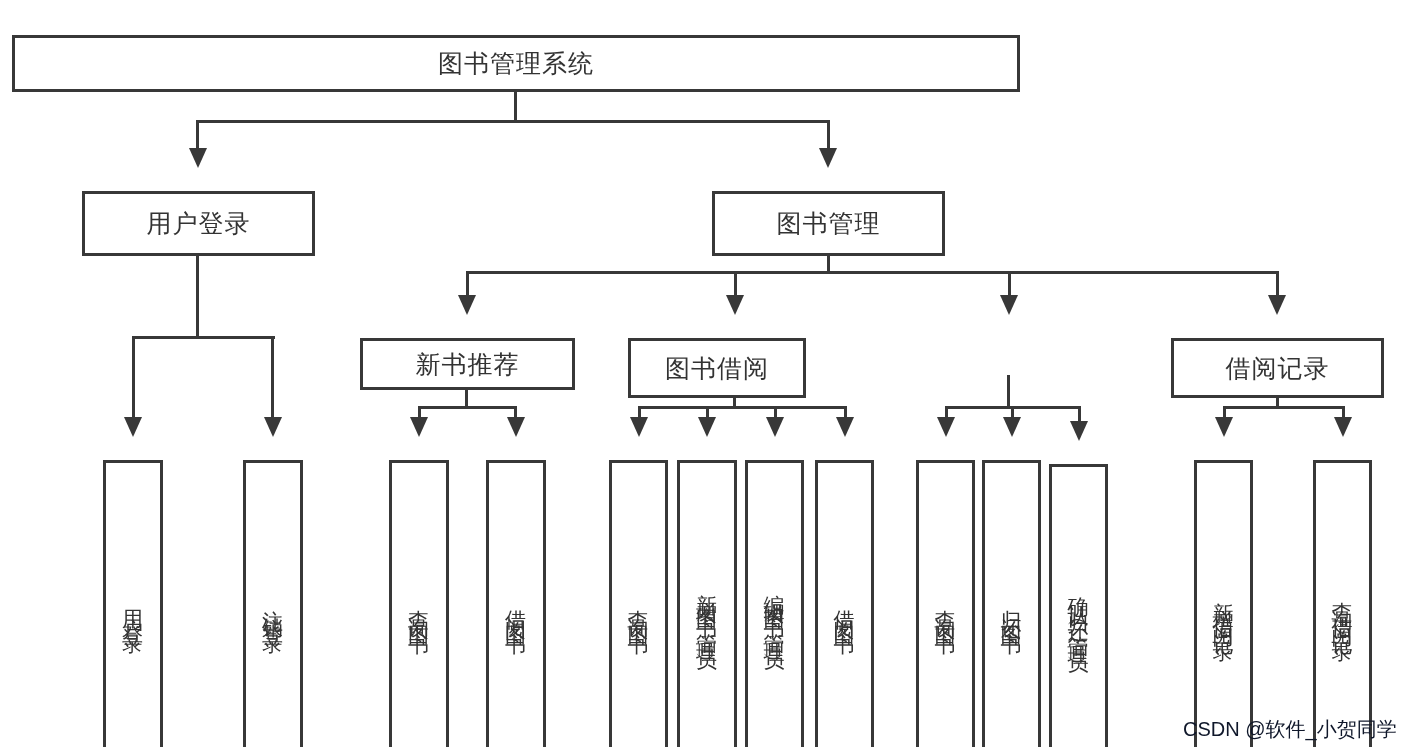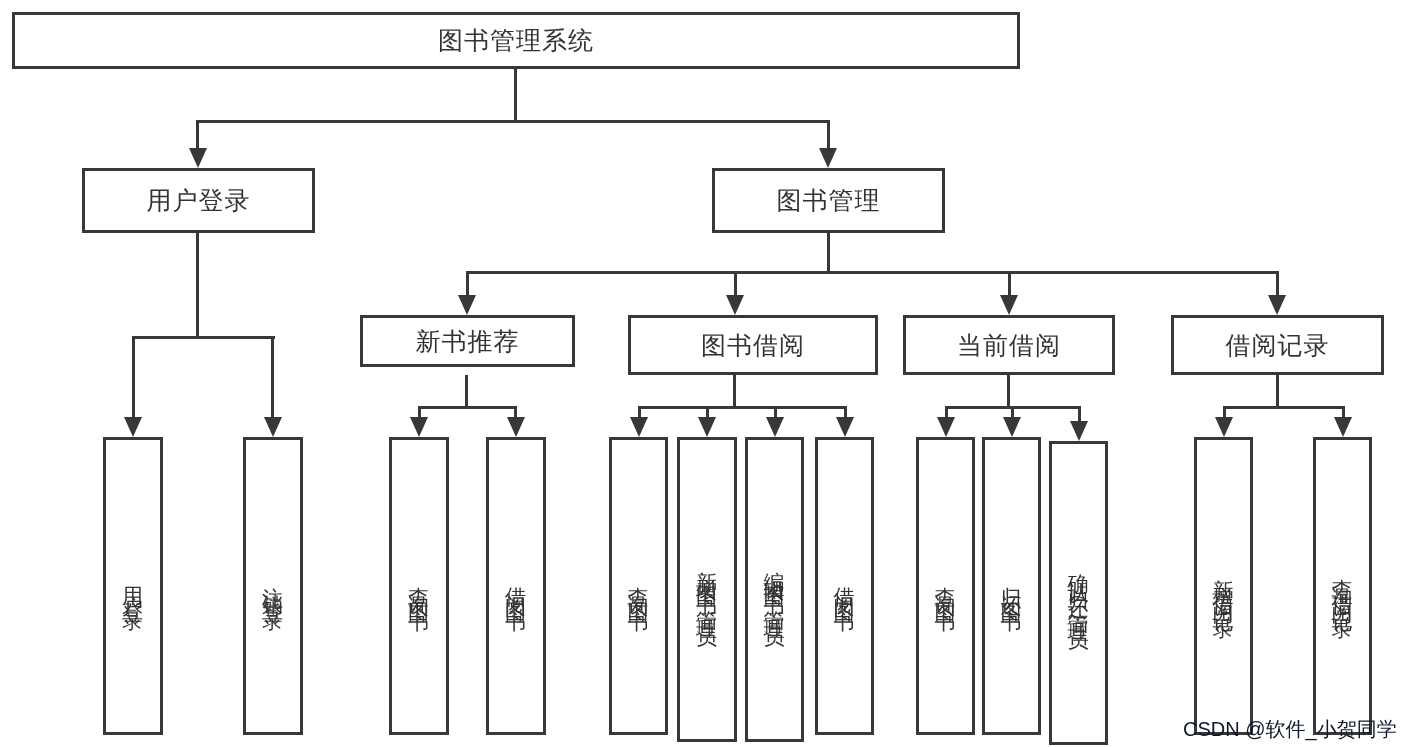--- a/index.html
+++ b/index.html
@@ -5,20 +5,21 @@
   html,body{margin:0;padding:0;background:#ffffff;}
   .canvas{
     position:relative;width:1405px;height:747px;background:#ffffff;overflow:hidden;
     font-family:"Liberation Sans","DejaVu Sans",sans-serif;
   }
   .box{
     position:absolute;box-sizing:border-box;background:#ffffff;
     border:3px solid #383838;color:#333333;
     display:flex;align-items:center;justify-content:center;
     z-index:2;
+    margin-top:23px;
   }
   .hbox{font-size:25px;letter-spacing:1px;}
   .vbox{
     writing-mode:vertical-rl;text-orientation:mixed;
     font-size:21px;letter-spacing:8px;line-height:1;
   }
   .vl{position:absolute;width:3px;background:#383838;z-index:1;}
   .hl{position:absolute;height:3px;background:#383838;z-index:1;}
   .arr{
     position:absolute;width:0;height:0;z-index:1;
@@ -59,22 +60,21 @@
   <div class="vl" style="left:466px;top:271px;height:25px"></div>
   <div class="arr" style="left:458px;top:295px"></div>
   <div class="vl" style="left:734px;top:271px;height:25px"></div>
   <div class="arr" style="left:726px;top:295px"></div>
   <div class="vl" style="left:1008px;top:271px;height:25px"></div>
   <div class="arr" style="left:1000px;top:295px"></div>
   <div class="vl" style="left:1276px;top:271px;height:25px"></div>
   <div class="arr" style="left:1268px;top:295px"></div>
 
   <div class="box hbox" style="left:360px;top:315px;width:215px;height:52px">新书推荐</div>
-  <div class="box hbox" style="left:628px;top:315px;width:250px;height:60px">图书借阅</div>
-  <div class="box hbox" style="left:903px;top:315px;width:212px;height:60px">当前借阅</div>
+  <div class="box hbox" style="left:628px;top:315px;width:178px;height:60px">图书借阅</div>
   <div class="box hbox" style="left:1171px;top:315px;width:213px;height:60px">借阅记录</div>
 
   <div class="vl" style="left:465px;top:375px;height:31px"></div>
   <div class="hl" style="left:419px;top:406px;width:98px"></div>
   <div class="vl" style="left:418px;top:406px;height:13px"></div>
   <div class="arr" style="left:410px;top:417px"></div>
   <div class="vl" style="left:514px;top:406px;height:13px"></div>
   <div class="arr" style="left:507px;top:417px"></div>
 
   <div class="vl" style="left:733px;top:375px;height:31px"></div>

